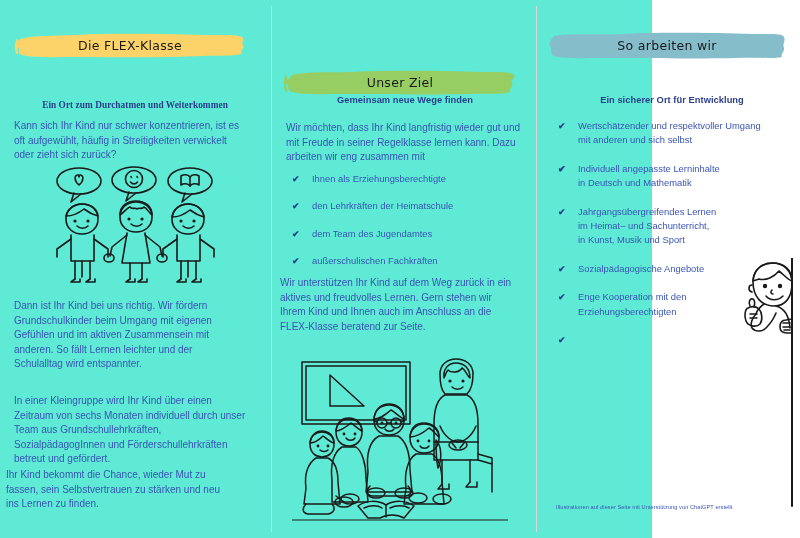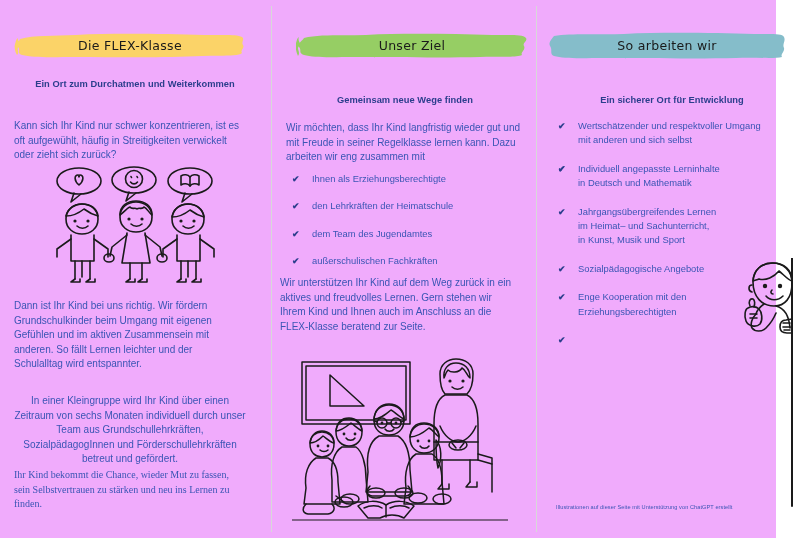--- a/index.html
+++ b/index.html
@@ -5,22 +5,22 @@
   * { box-sizing: border-box; }
   html, body {
     margin: 0; padding: 0;
     width: 800px; height: 538px;
     background: #ffffff;
     font-family: "Liberation Sans", sans-serif;
     overflow: hidden;
   }
   .page {
     position: relative;
-    width: 776px; height: 538px;
-    background: #f0abfc;
+    width: 652px; height: 538px;
+    background: #5eead4;
   }
 
   
   .col {
     position: absolute;
     top: 0;
     height: 538px;
   }
   .col-left   { left: 0px;   width: 268px; }
   .col-mid    { left: 276px; width: 258px; }
@@ -47,21 +47,21 @@
     position: absolute;
     top: 0; left: 0;
     width: 100%; height: 31px;
     display: flex; align-items: center; justify-content: center;
     font-size: 12.5px;
     color: #1a1a1a;
     letter-spacing: .3px;
     font-family: "DejaVu Sans", sans-serif;
   }
   .banner-yellow { left: 14px;  width: 232px; }
-  .banner-green  { left: 296px; width: 232px; }
+  .banner-green  { left: 284px; width: 232px; margin-top: 37px; }
   .banner-teal   { left: 548px; width: 238px; }
 
   
   .sub-head {
     font-size: 9.3px;
     font-weight: bold;
     color: #2b3e8c;
     text-align: center;
     letter-spacing: .05px;
   }
@@ -129,21 +129,21 @@
 
   <div class="banner banner-teal">
     <svg width="238" height="31" viewBox="0 0 238 31">
       <path d="M6,6 C24,3 52,5 76,4 C116,2 166,3 206,4 C220,4.5 234,3 236,7 C238,11 234,14 236,18 C237,22 232,24 234,27 C226,29 206,27 188,28 C148,29 96,28 56,28 C36,28 16,29 6,26 C1,24 5,20 2,16 C0,12 4,9 6,6 Z" fill="#85BDCA"></path>
     </svg>
     <div class="banner-text">So arbeiten wir</div>
   </div>
 
   <div class="col col-left">
 
-    <div style="position:absolute; left:14px; top:79px; width:242px;" class="sub-head">Ein Ort zum Durchatmen und Weiterkommen</div>
+    <div style="position:absolute; left:14px; top:100px; width:242px;font-family:Liberation Serif, serif;" class="sub-head">Ein Ort zum Durchatmen und Weiterkommen</div>
 
     <div style="position:absolute; left:14px; top:119px; width:230px;" class="body-txt">Kann sich Ihr Kind nur schwer konzentrieren, ist es oft aufgewühlt, häufig in Streitigkeiten verwickelt oder zieht sich zurück?</div>
 
     <div class="illus" style="position:absolute; left:44px; top:163px;">
       <svg width="182" height="122" viewBox="0 0 182 122" fill="none" stroke="#1a1a1a" stroke-width="1.6" stroke-linecap="round" stroke-linejoin="round">
 
         <ellipse cx="35" cy="18" rx="22" ry="13"></ellipse>
         <path d="M30,30 L27,39 L37,31"></path>
         <path d="M35,22 C30,18 30,12 34,12 C36,12 35,14 35,14 C35,14 34,12 36,12 C40,12 40,18 35,22 Z"></path>
 
@@ -194,23 +194,23 @@
         <path d="M137,116 L133,119 L142,119 L142,116"></path>
         <path d="M152,116 L148,119 L157,119 L157,116"></path>
 
         <ellipse cx="65" cy="95" rx="5" ry="4"></ellipse>
         <ellipse cx="118" cy="95" rx="5" ry="4"></ellipse>
       </svg>
     </div>
 
     <div style="position:absolute; left:14px; top:299px; width:230px;" class="body-txt para">Dann ist Ihr Kind bei uns richtig. Wir fördern Grundschulkinder beim Umgang mit eigenen Gefühlen und im aktiven Zusammensein mit anderen. So fällt Lernen leichter und der Schulalltag wird entspannter.</div>
 
-    <div style="position:absolute; left:14px; top:383px; width:232px;text-align:center;" class="body-txt para">In einer Kleingruppe wird Ihr Kind über einen Zeitraum von sechs Monaten individuell durch unser Team aus Grundschullehrkräften, SozialpädagogInnen und Förderschullehrkräften betreut und gefördert.</div>
-
-    <div style="position:absolute; left:14px; top:457px; width:228px;font-family:Liberation Serif, serif;" class="body-txt para">Ihr Kind bekommt die Chance, wieder Mut zu fassen, sein Selbstvertrauen zu stärken und neu ins Lernen zu finden.</div>
+    <div style="position:absolute; left:14px; top:383px; width:232px;" class="body-txt para">In einer Kleingruppe wird Ihr Kind über einen Zeitraum von sechs Monaten individuell durch unser Team aus Grundschullehrkräften, SozialpädagogInnen und Förderschullehrkräften betreut und gefördert.</div>
+
+    <div style="position:absolute; left:6px; top:457px; width:228px;" class="body-txt para">Ihr Kind bekommt die Chance, wieder Mut zu fassen, sein Selbstvertrauen zu stärken und neu ins Lernen zu finden.</div>
   </div>
 
   <div class="col col-mid">
 
     <div style="position:absolute; left:10px; top:95px; width:238px;" class="sub-head">Gemeinsam neue Wege finden</div>
 
     <div style="position:absolute; left:10px; top:121px; width:240px;" class="body-txt">Wir möchten, dass Ihr Kind langfristig wieder gut und mit Freude in seiner Regelklasse lernen kann. Dazu arbeiten wir eng zusammen mit</div>
 
     <ul class="checks" style="position:absolute; left:10px; top:172px; width:248px;">
       <li>

